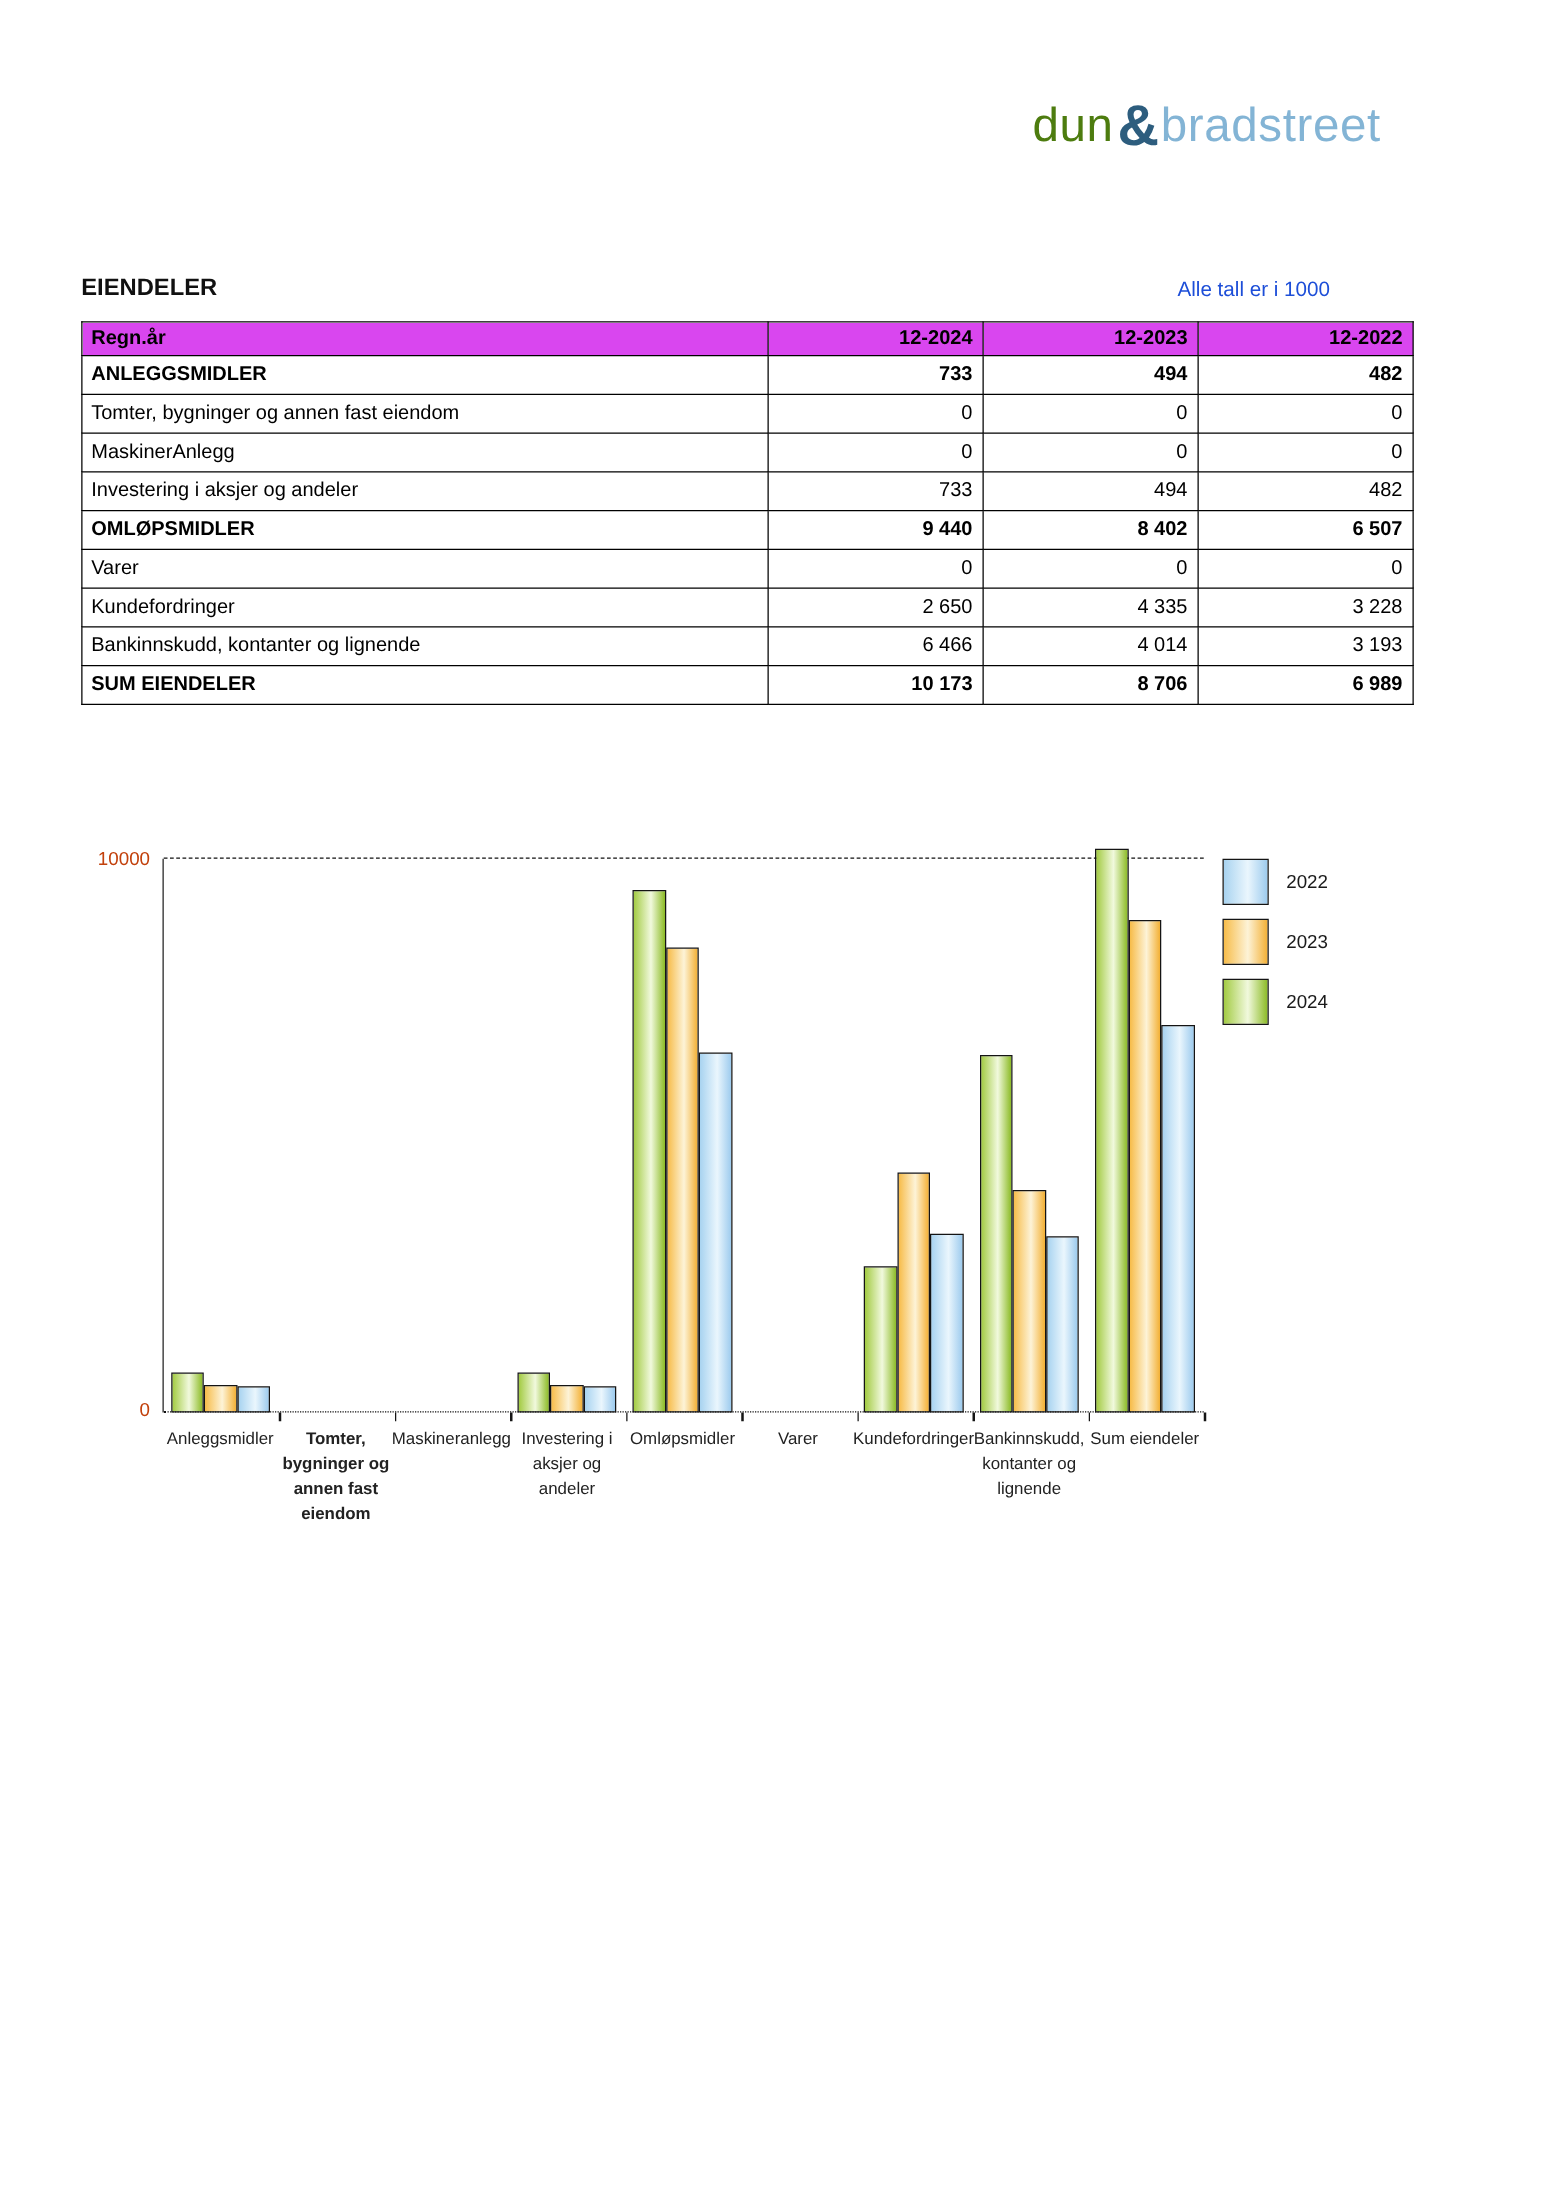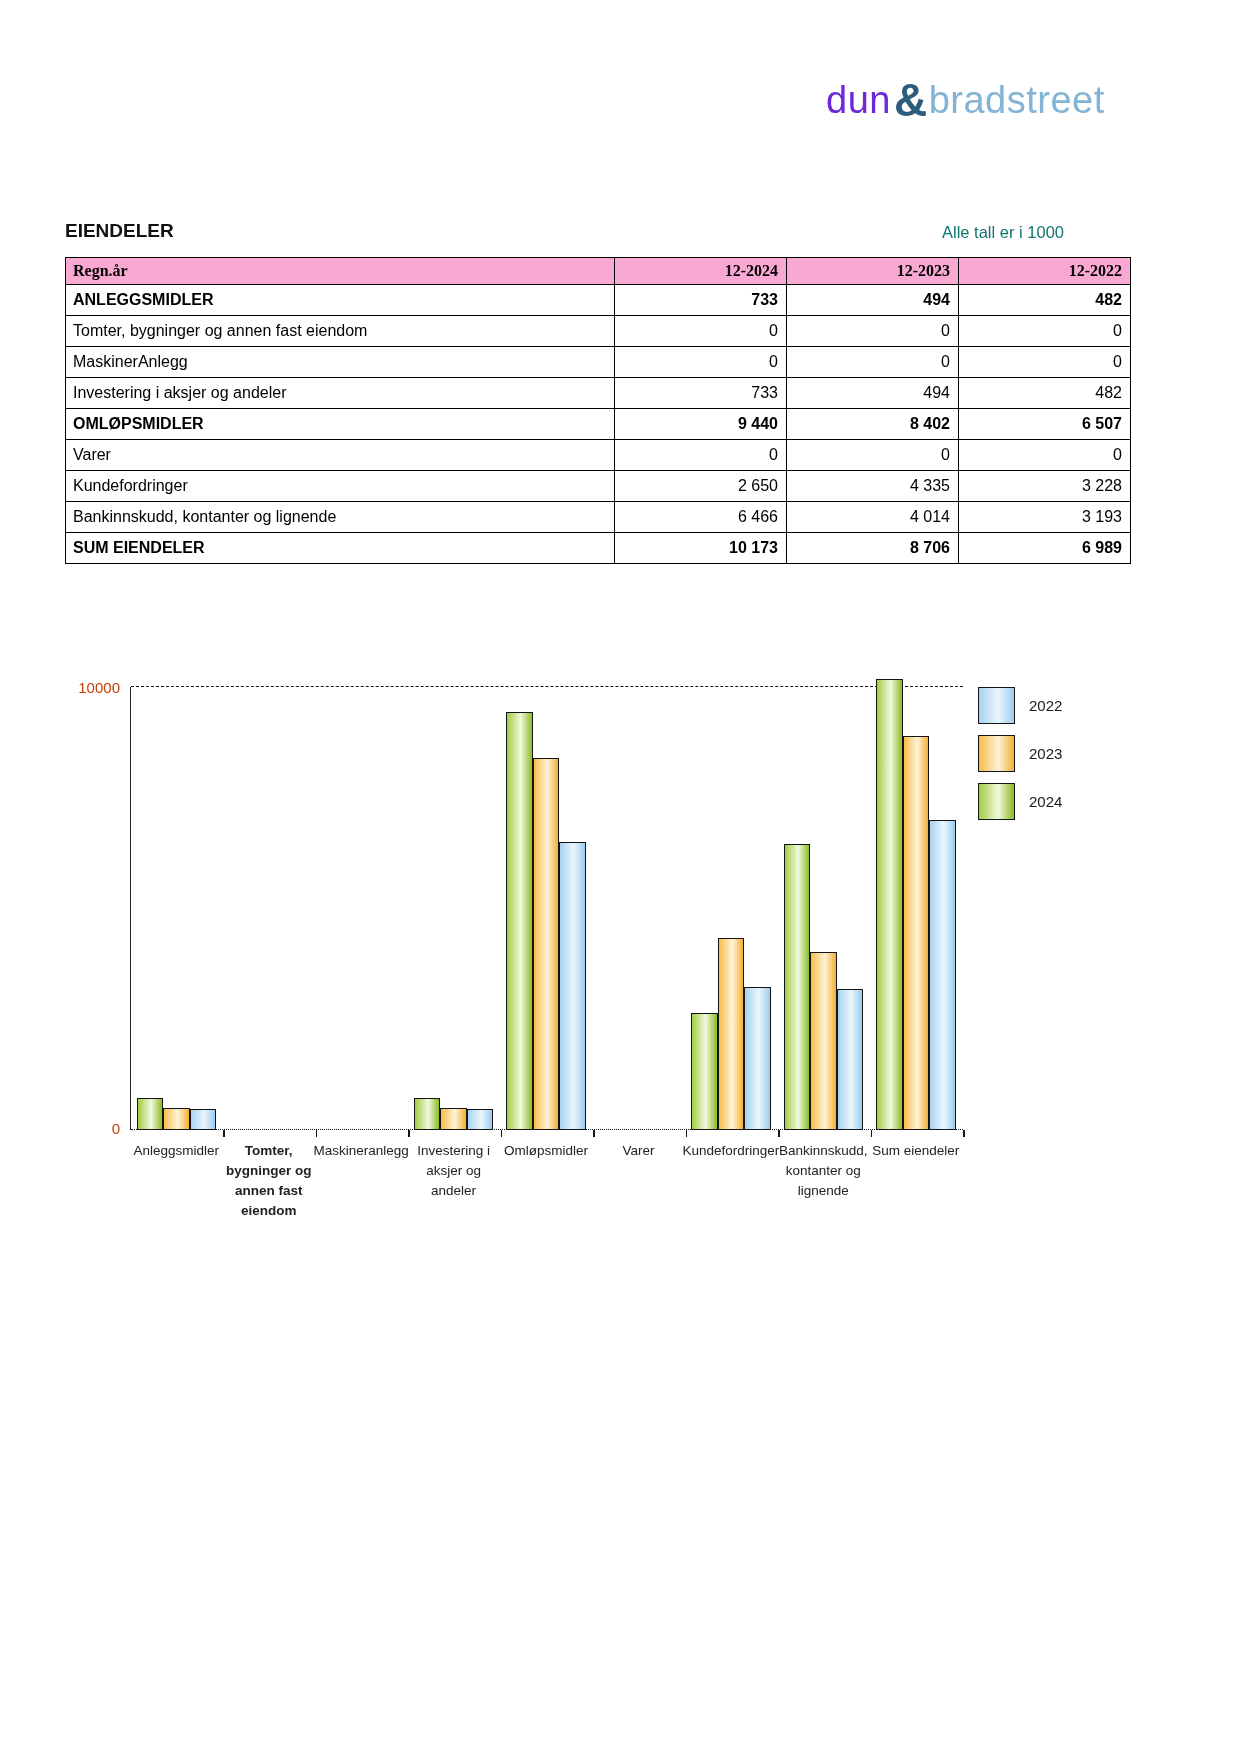--- a/index.html
+++ b/index.html
@@ -3,37 +3,37 @@
 <meta charset="utf-8">
 <style>
   html,body{margin:0;padding:0;background:#ffffff;}
   .page{
     position:relative;width:1241px;height:1754px;background:#ffffff;
     overflow:hidden;font-family:"Liberation Sans",sans-serif;color:#000;
   }
 
   
   .logo{position:absolute;left:826px;top:70px;white-space:nowrap;font-size:38px;letter-spacing:.5px;}
-  .logo-dun{color:#6d28d9;}
+  .logo-dun{color:#4d7c0f;}
   .logo-amp{color:#2d5d7e;font-size:46px;font-weight:bold;margin:0 1px 0 3px;position:relative;top:3px;}
   .logo-brad{color:#83b4d5;}
 
   
   .title-row{position:absolute;left:65px;top:220px;width:999px;display:flex;justify-content:space-between;align-items:flex-end;}
   .title{font-weight:bold;font-size:19px;color:#111;}
-  .note{font-size:16.5px;color:#0f766e;}
+  .note{font-size:16.5px;color:#1d4ed8;}
 
   
   .fin-table{
     position:absolute;left:65px;top:257px;width:999px;
     border-collapse:collapse;table-layout:fixed;font-size:16px;
     border:1.5px solid #000;
   }
   .fin-table th,.fin-table td{border:1px solid #000;padding:0 8px;overflow:hidden;}
-  .fin-table th{background:#f9a8d4;height:26px;font-weight:bold;font-family:Liberation Serif, serif;}
+  .fin-table th{background:#d946ef;height:26px;font-weight:bold;}
   .fin-table td{height:30px;}
   .fin-table .lbl{text-align:left;width:533px;padding-left:7px;}
   .fin-table .num{text-align:right;width:155px;}
   .fin-table tr.bold td{font-weight:bold;}
 
   
   .plot{
     position:absolute;left:130px;top:687px;width:832px;height:443px;
     border-left:1.5px solid #222;
   }

